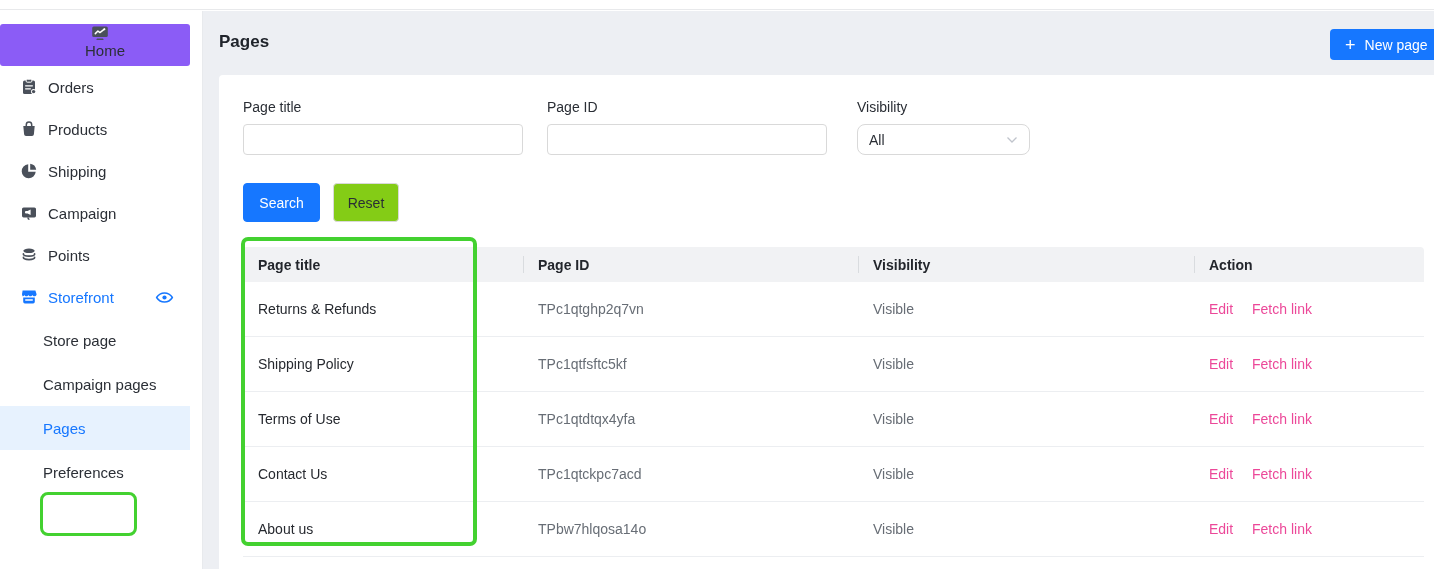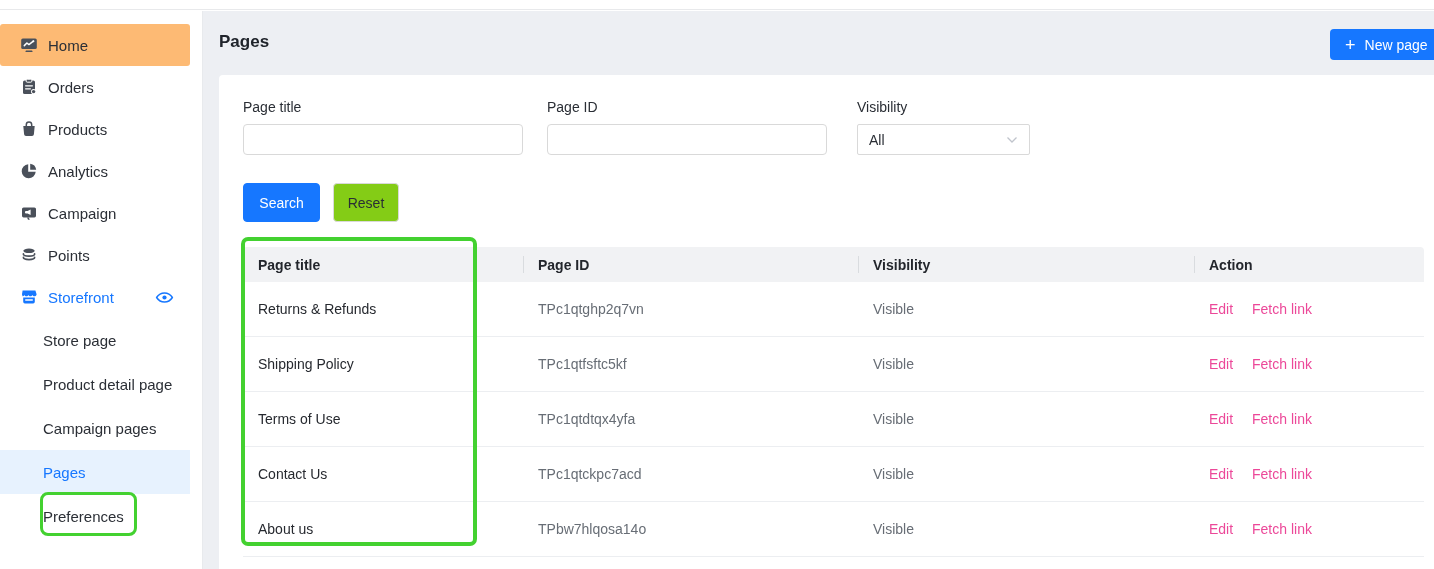--- a/index.html
+++ b/index.html
@@ -11,21 +11,21 @@
   }
   
   .topstrip { position:absolute; left:0; top:0; width:100%; height:10px;
     background:#fff; border-bottom:1px solid #e8e9eb; z-index:5; }
 
   
   .sidebar { position:absolute; left:0; top:11px; bottom:0; width:203px;
     background:#fff; border-right:1px solid #e8eaed; padding-top:13px; z-index:4; }
   .nav-item { height:42px; display:flex; align-items:center; padding-left:20px;
     margin-right:12px; font-size:15px; font-weight:500; color:#2b2f36; cursor:pointer; }
-  .nav-item.active { background:#fdba74; border-radius:3px; }
+  .nav-item.active { background:#8b5cf6; border-radius:3px;flex-direction:column; }
   .nav-item .icon { width:18px; height:18px; margin-right:10px; display:flex;
     align-items:center; justify-content:center; flex:none; }
   .nav-item.storefront { color:#1677ff; font-weight:400; }
   .eye-btn { margin-left:auto; margin-right:16px; display:flex; cursor:pointer; }
   .sub-item { height:44px; display:flex; align-items:center; padding-left:43px;
     margin-right:12px; font-size:15px; color:#2b2f36; cursor:pointer;text-align:center; }
   .sub-item.selected { background:#e7f2fe; color:#1677ff; }
 
   
   .main { position:absolute; left:203px; top:11px; right:0; bottom:0; background:#edeff3; }
@@ -40,21 +40,21 @@
   .card { position:absolute; left:16px; top:64px; width:1262px; height:522px;
     background:#fff; border-radius:4px; padding:24px; }
 
   .filters { display:flex; }
   .field { display:flex; flex-direction:column; }
   .field + .field { margin-left:24px; }
   .field.visibility { margin-left:30px; }
   .field-label { font-size:14px; color:#2a2e35; margin-bottom:9px; }
   .text-input { width:280px; height:31px; border:1px solid #d9d9d9; border-radius:4px;
     font-size:14px; padding:0 10px; color:#2a2e35; outline:none; font-family:inherit; }
-  .select { width:173px; height:31px; border:1px solid #d9d9d9; border-radius:2px;
+  .select { width:173px; height:31px; border:1px solid #d9d9d9; border-radius:8px;
     display:flex; align-items:center; padding:0 11px; font-size:14px; color:#2a2e35;
     cursor:pointer; background:#fff; }
   .select .chev { margin-left:auto; display:flex; }
 
   .actions-row { margin-top:28px; display:flex; gap:13px; }
   .btn { height:39px; border-radius:4px; font-size:14px; cursor:pointer;
     font-family:inherit; }
   .btn-search { width:77px; background:#1677ff; border:1px solid #1677ff; color:#fff; }
   .btn-reset { width:66px; background:#84cc16; border:1px solid #d9d9d9; color:#2a2e35; }
 
@@ -120,21 +120,21 @@
       </span>
       <span>Products</span>
     </div>
     <div class="nav-item">
       <span class="icon">
         <svg width="18" height="18" viewBox="0 0 18 18">
             <path d="M8.2 2.3a7 7 0 1 0 7.5 7.5H8.2V2.3z" fill="#4a505a"></path>
             <path d="M10.2 1.8a7 7 0 0 1 6 6h-6v-6z" fill="#4a505a"></path>
           </svg>
       </span>
-      <span>Analytics</span>
+      <span>Shipping</span>
     </div>
     <div class="nav-item">
       <span class="icon">
         <svg width="18" height="18" viewBox="0 0 18 18">
             <rect x="2" y="3.4" width="14" height="10" rx="1.6" fill="#4a505a"></rect>
             <path d="M10.6 5.6v5.4l-3-1.4H6.2a1.3 1.3 0 0 1 0-2.6h1.4l3-1.4z" fill="#fff"></path>
             <path d="M7 13.4l1 2.4h1.8l-1-2.4z" fill="#4a505a"></path>
           </svg>
       </span>
       <span>Campaign</span>
@@ -161,23 +161,20 @@
       <span class="eye-btn">
         <svg width="19" height="15" viewBox="0 0 19 15">
             <path d="M1.6 7.5S4.6 3 9.5 3s7.9 4.5 7.9 4.5-3 4.5-7.9 4.5S1.6 7.5 1.6 7.5z" fill="none" stroke="#1677ff" stroke-width="1.5" stroke-linejoin="round"></path>
             <circle cx="9.5" cy="7.5" r="2.1" fill="#1677ff"></circle>
           </svg>
       </span>
     </div>
 
     <div class="sub-item">
       <span>Store page</span>
-    </div>
-    <div class="sub-item">
-      <span>Product detail page</span>
     </div>
     <div class="sub-item">
       <span>Campaign pages</span>
     </div>
     <div class="sub-item selected">
       <span>Pages</span>
     </div>
     <div class="sub-item">
       <span>Preferences</span>
     </div>

